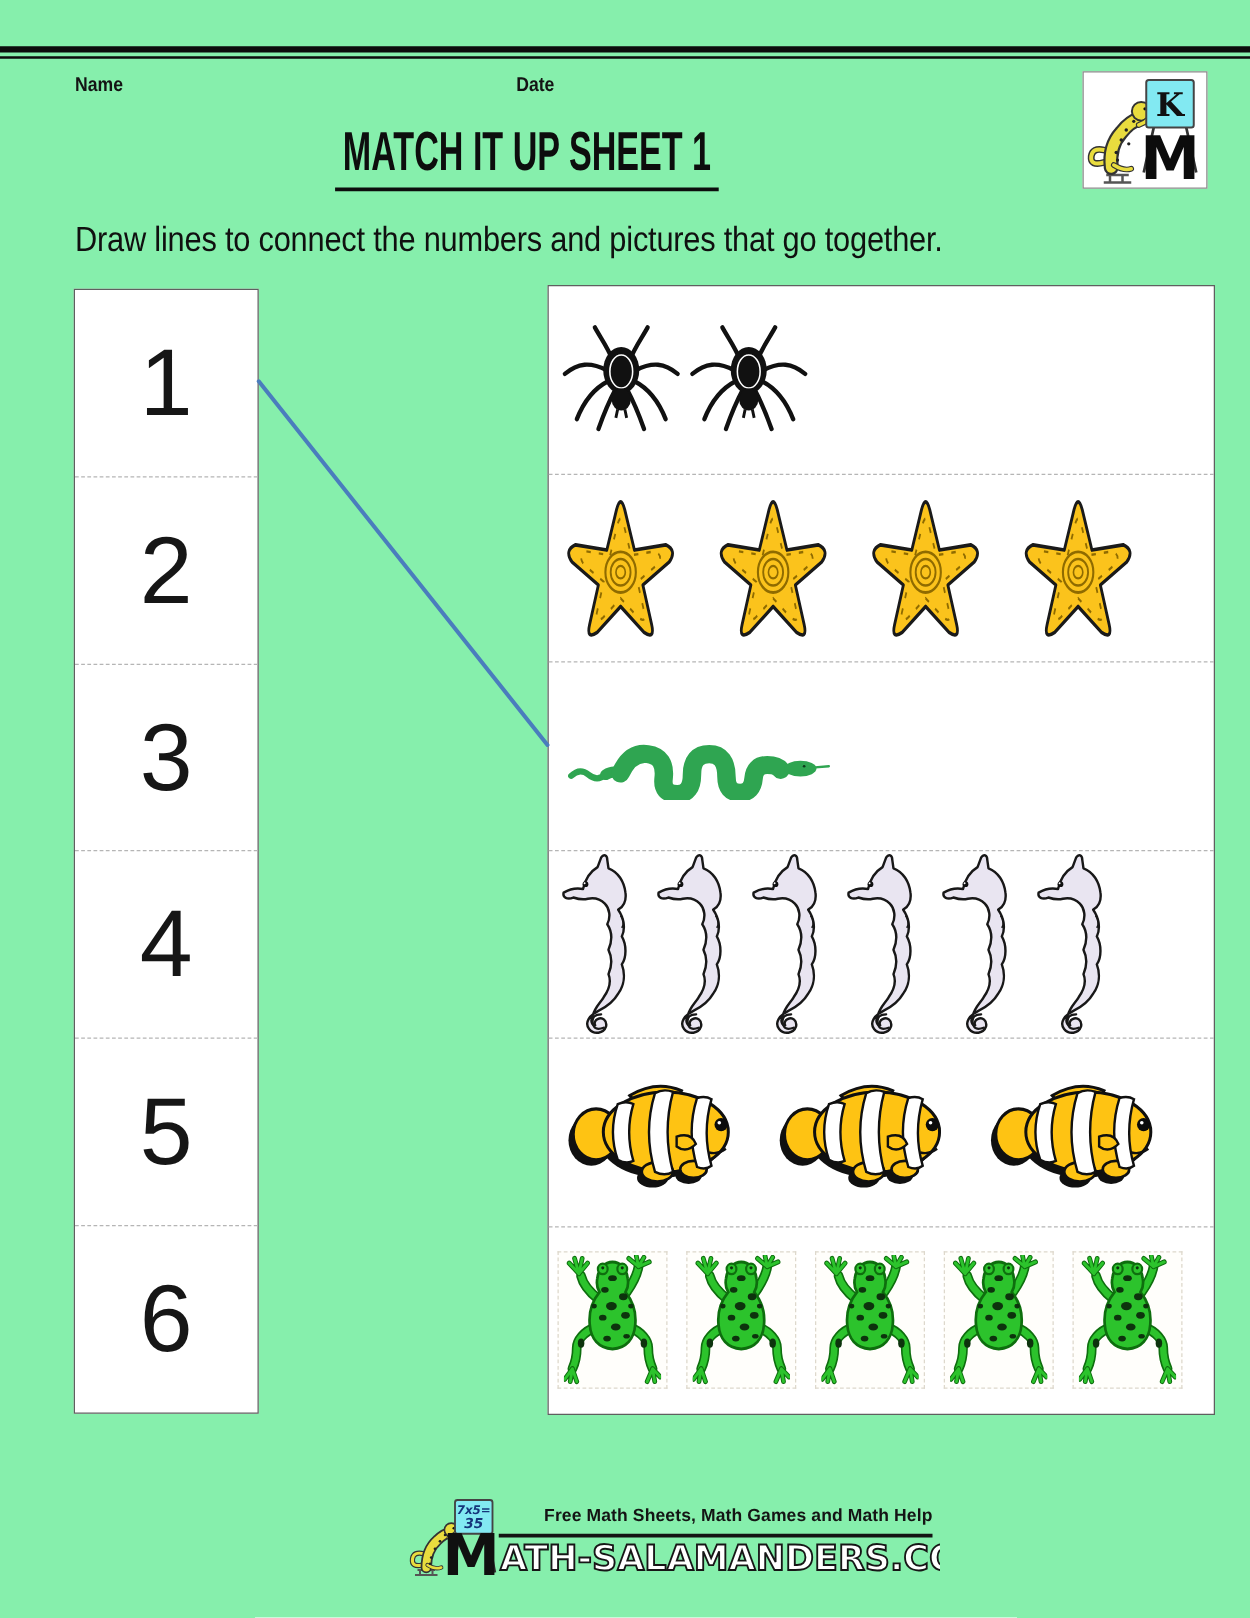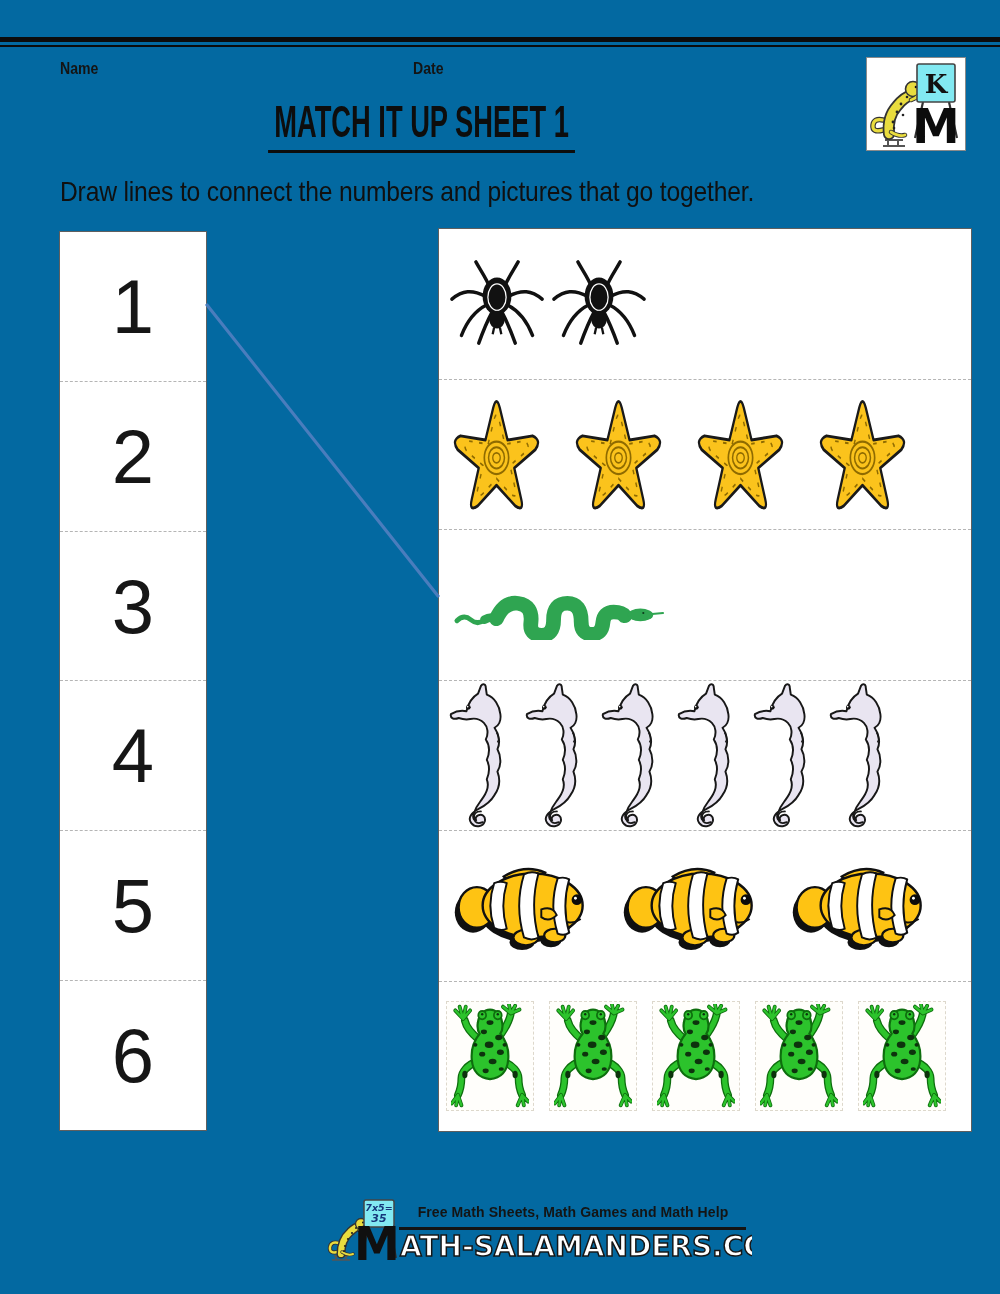--- a/index.html
+++ b/index.html
@@ -1,16 +1,16 @@
 <!DOCTYPE html>
 <html style="--line: #4a7dbd; --starfish: #fbc31c; --snake: #2fa551; --seahorse: #e9e5f1; --fish: #fec313; --frog: #2cc32c; --board: #82e9f2; --sala: #e9dc3e;"><head>
 <meta charset="utf-8">
 <style>
   html,body{margin:0;padding:0;background:#ffffff;}
-  #page{position:relative;width:1000px;height:1294px;background:#0369a1;overflow:hidden;
+  #page{position:relative;width:1000px;height:1294px;background:#86efac;overflow:hidden;
         font-family:"Liberation Sans",sans-serif;color:#141414;}
   .toprule{position:absolute;left:0;top:37px;width:1000px;height:3px;box-sizing:content-box;
            border-top:5px solid #0c0c0c;border-bottom:2px solid #0c0c0c;}
   .flabel{position:absolute;top:60px;font-size:16px;font-weight:bold;white-space:nowrap;
           transform:scaleX(0.88);transform-origin:0 50%;}
   #name-label{left:60px;} #date-label{left:413px;}
   .logobox{position:absolute;left:866px;top:57px;width:98px;height:92px;background:#fff;
            border:1.5px solid #8a8a8a;}
   .titlewrap{position:absolute;left:0;top:97px;width:844px;display:flex;justify-content:center;}
   .title{font-size:44px;font-weight:bold;white-space:nowrap;color:#0d0d0d;
@@ -29,21 +29,21 @@
   .row-spider{padding-left:10px;gap:6px;}
   .row-starfish{padding-left:6px;gap:19px;}
   .row-snake{padding-left:14px;}
   .row-seahorse{padding-left:9px;gap:12px;}
   .row-clownfish{padding-left:10px;gap:19px;}
   .row-frog{padding-left:7px;gap:15px;}
   .a-snake{margin-top:14px;}
   .frog-tile{width:88px;height:110px;border:1px dashed #ddd8cc;background:#fffefb;
              display:flex;align-items:center;justify-content:center;box-sizing:border-box;}
   .overlay{position:absolute;left:0;top:0;width:1000px;height:1294px;pointer-events:none;}
-  .f-tagline{position:absolute;left:400px;top:1204px;width:346px;text-align:center;
+  .f-tagline{position:absolute;left:400px;top:1204px;width:346px;text-align:right;
              font-size:14px;font-weight:bold;letter-spacing:0.1px;}
   .f-rule{position:absolute;left:399px;top:1227px;width:347px;height:3px;background:#141414;}
   .f-logo{position:absolute;left:326px;top:1198px;font-style:italic;}
   .f-word{position:absolute;left:352px;top:1220px;}
   .hidden-defs{position:absolute;width:0;height:0;overflow:hidden;}
 </style>
 </head>
 <body>
 
 <svg class="hidden-defs" aria-hidden="true">

